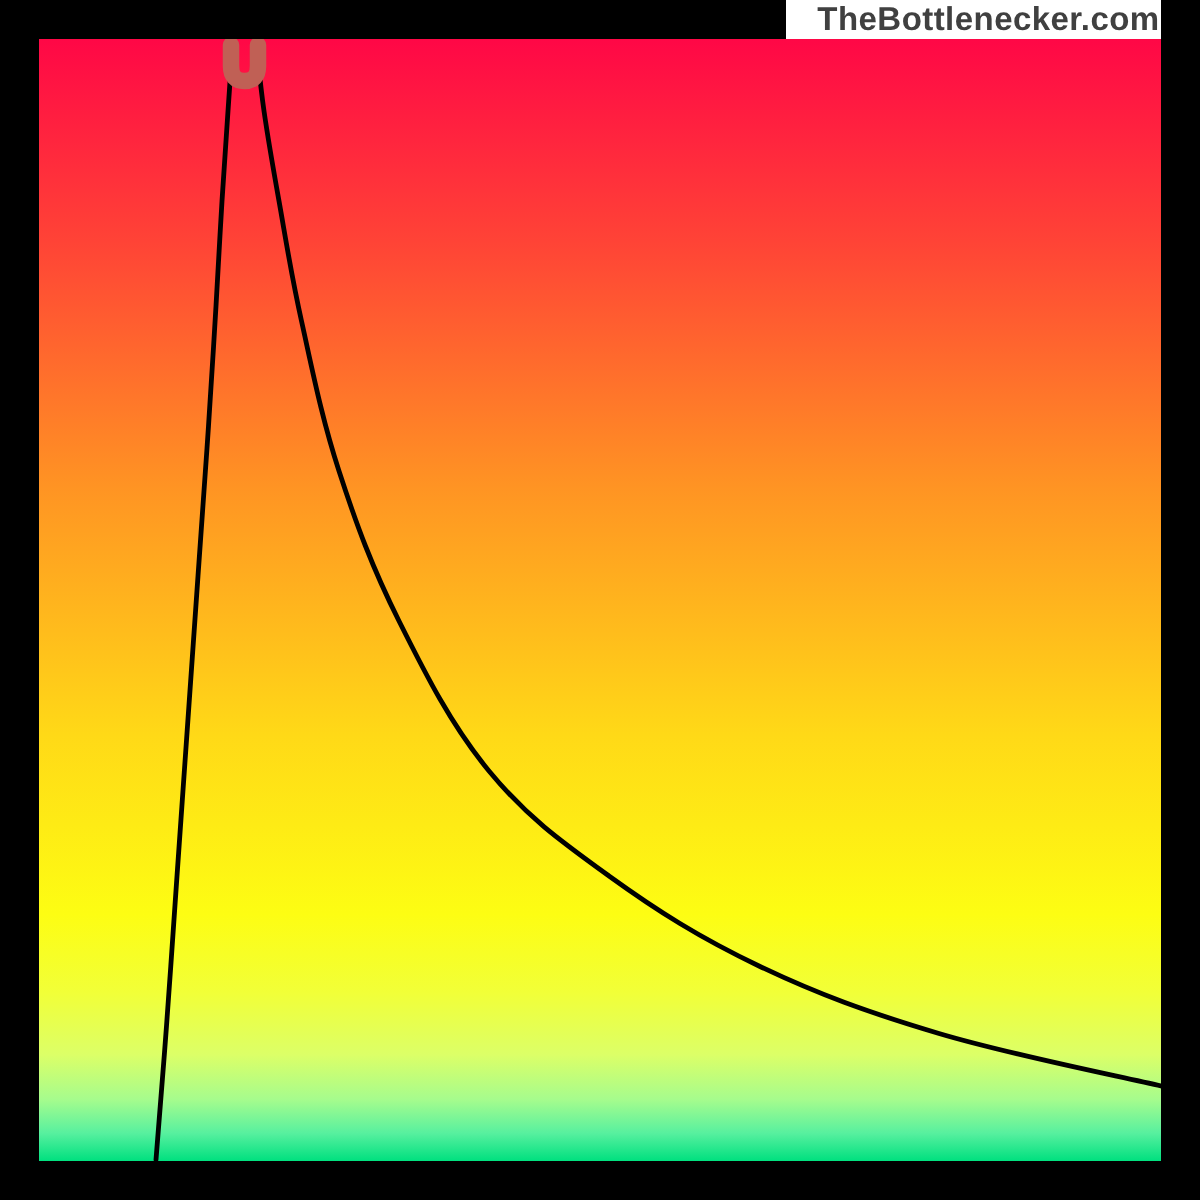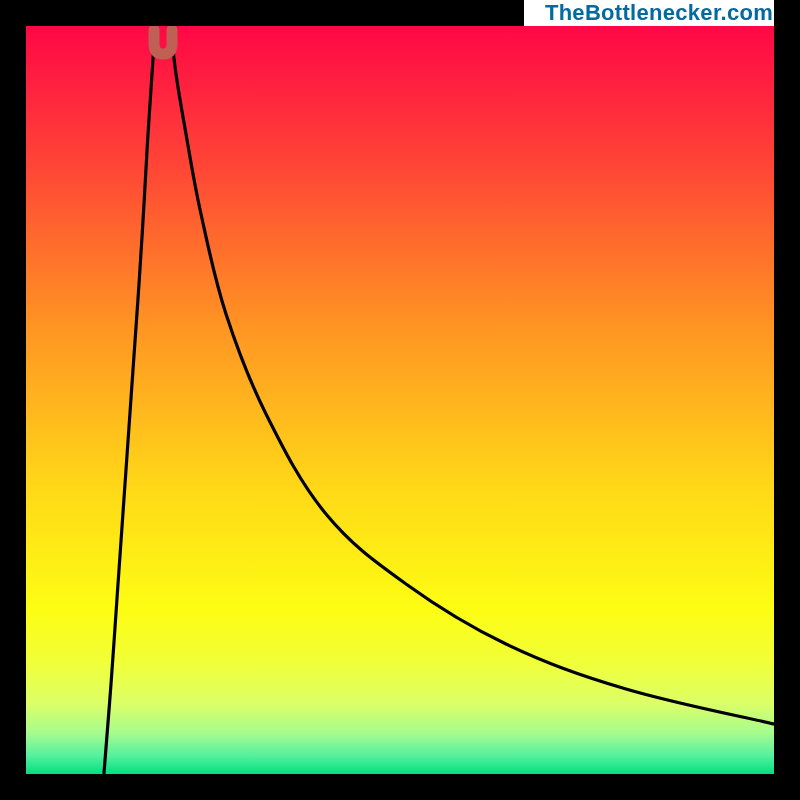--- a/index.html
+++ b/index.html
@@ -36,21 +36,21 @@
       position: absolute;
       left: 524px;
       top: 0;
       width: 270px;
       height: 26px;
       line-height: 26px;
       text-align: center;
       font-family: Arial, Helvetica, sans-serif;
       font-weight: bold;
       font-size: 22px;
-      color: #0369a1;
+      color: #404040;
       letter-spacing: 0.3px;
     }
     .plot-area {
       position: absolute;
       left: 26px;
       top: 26px;
       width: 748px;
       height: 748px;
     }
     .plot-svg {

